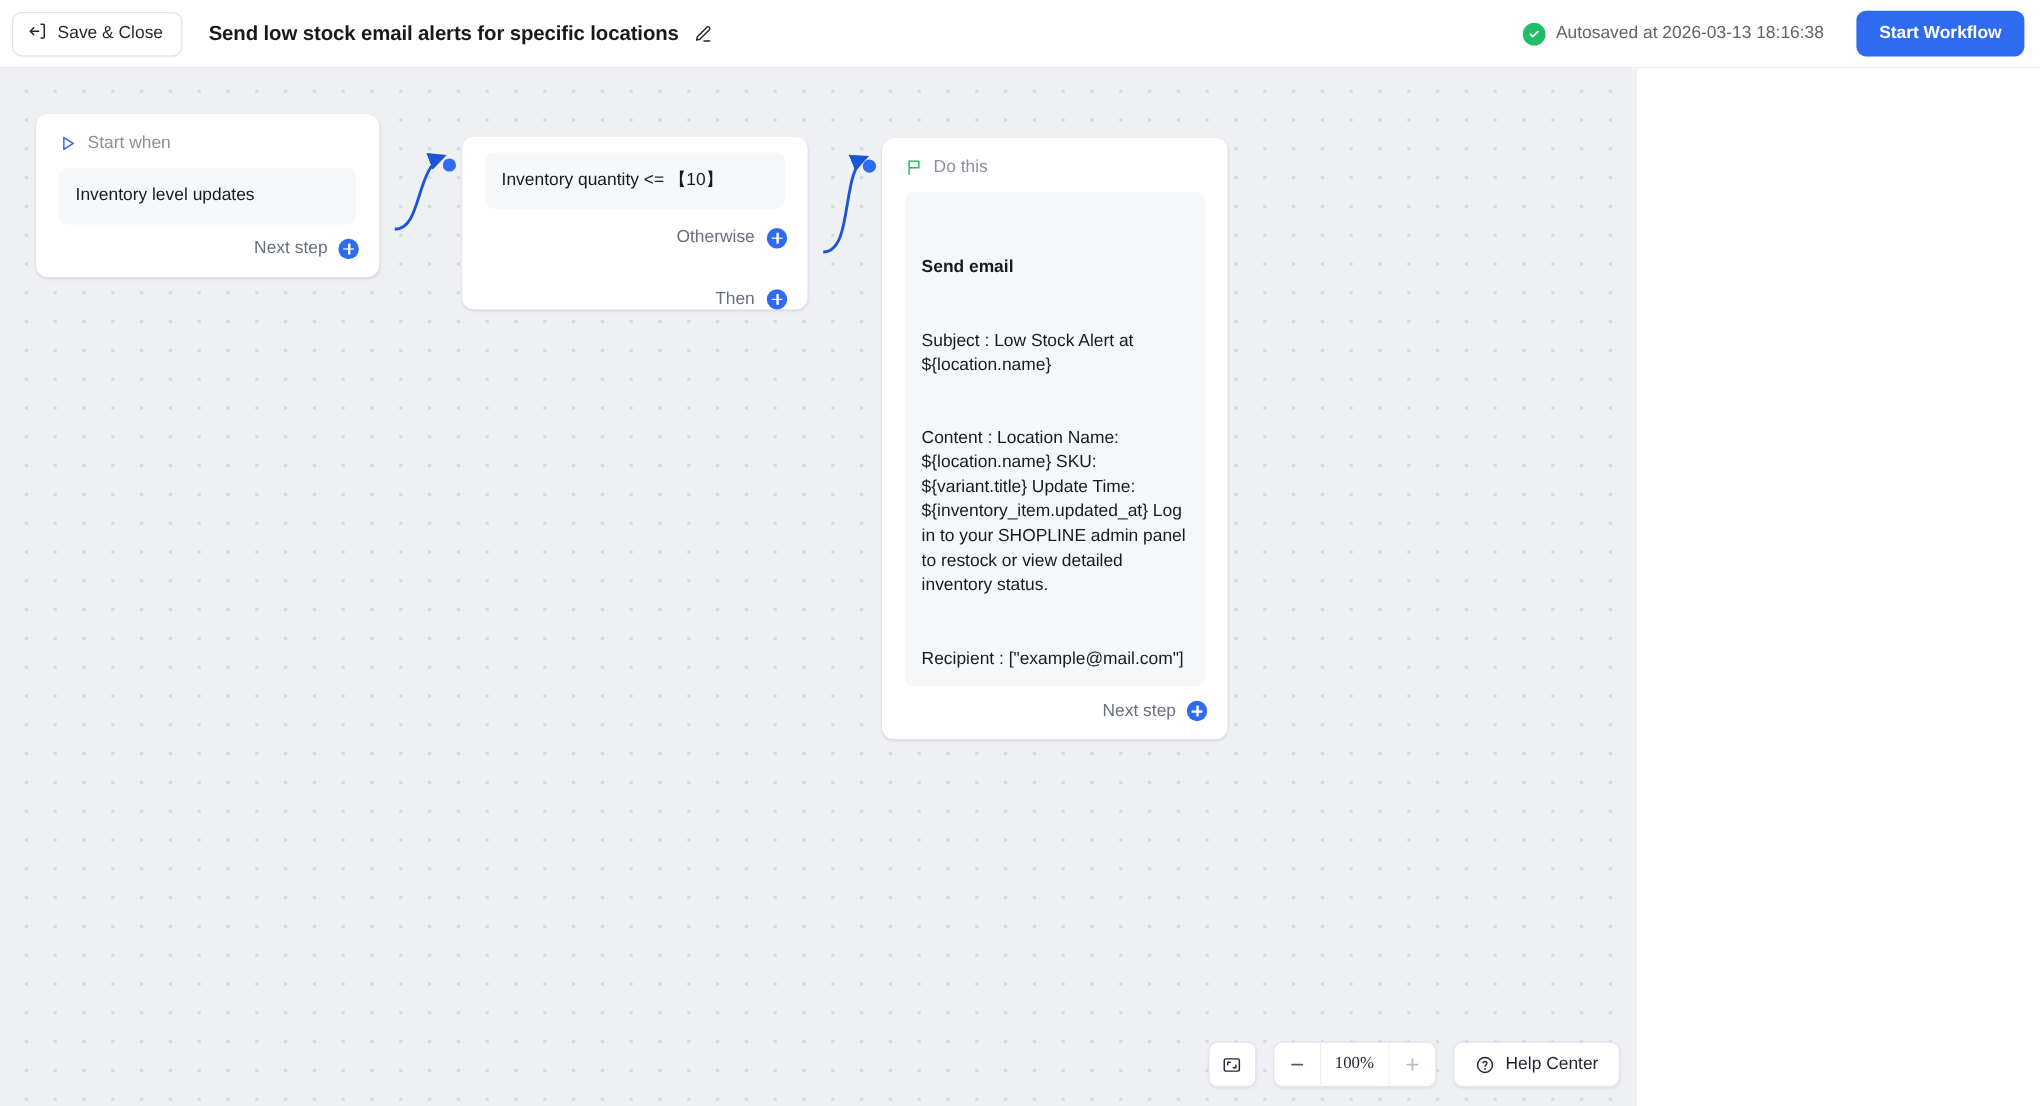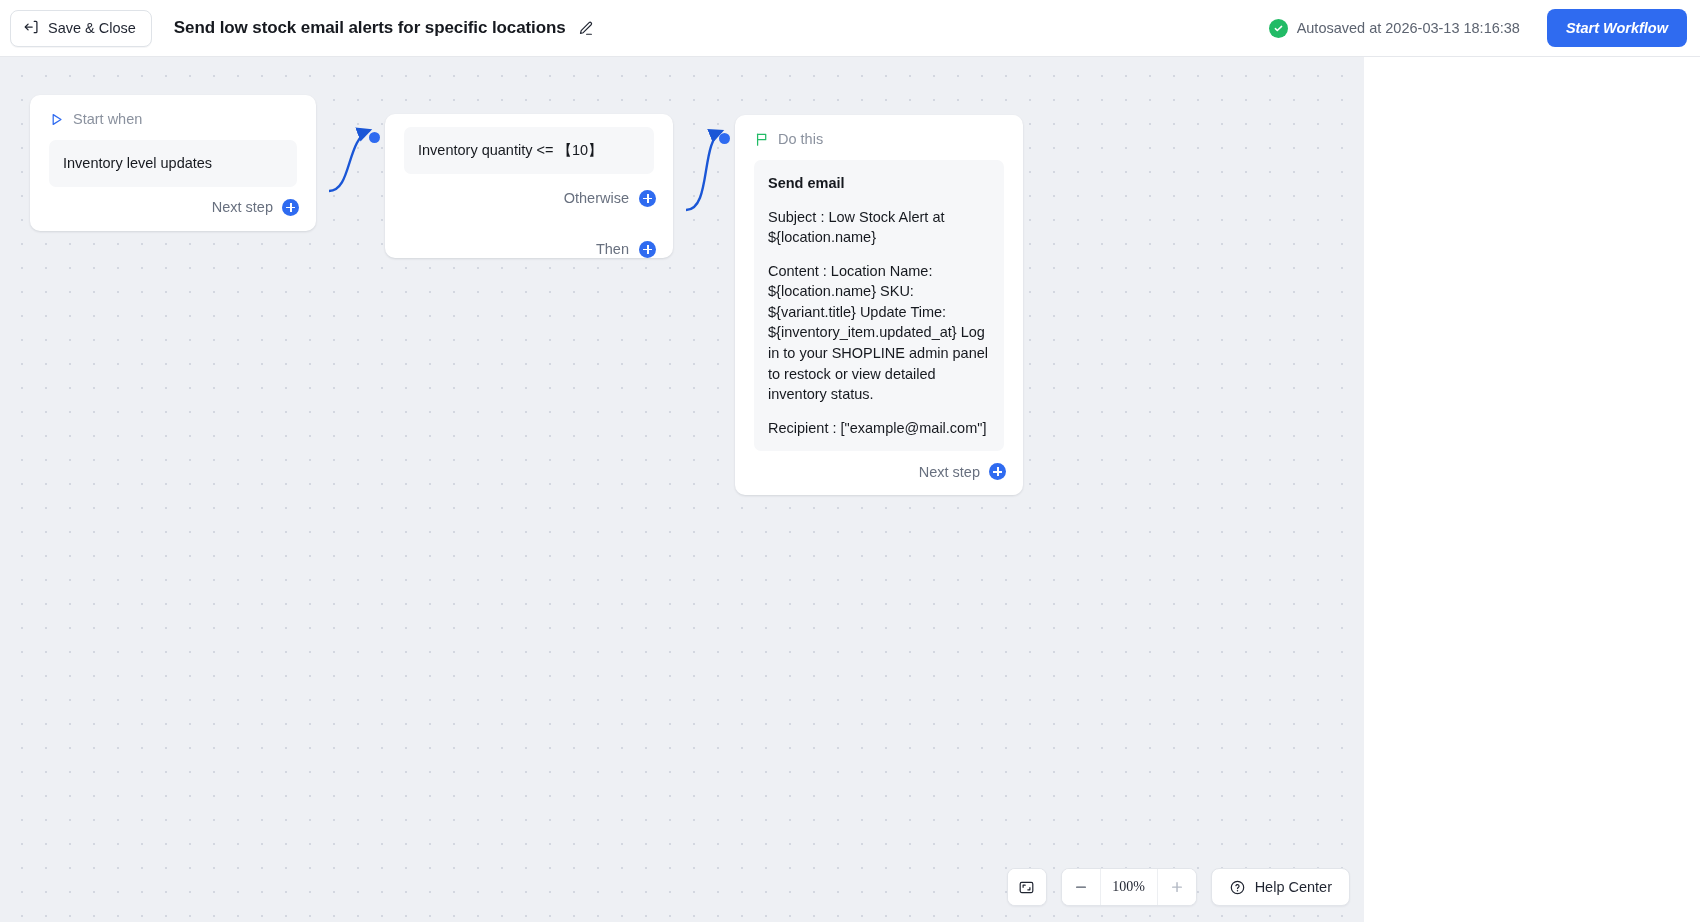--- a/index.html
+++ b/index.html
@@ -63,21 +63,20 @@
   }
   .start-wf {
     height: 38px;
     padding: 0 19px;
     background: #2f6bf0;
     color: #fff;
     border: none; border-radius: 8px;
     font-size: 14.5px; font-weight: bold;
     font-family: inherit;
     cursor: pointer;
-    font-style: italic;
   }
 
   
   .canvas {
     position: absolute;
     top: 57px; left: 0;
     width: 1364px; height: 865px;
     background-color: #eef0f4;
     background-image: radial-gradient(#d3d7e0 1.35px, transparent 1.4px);
     background-size: 24px 24px;
@@ -102,21 +101,21 @@
   .chip {
     margin: 13px 19px 0 19px;
     background: #f6f7f9;
     border-radius: 7px;
     padding: 13px 14px;
     font-size: 14.5px;
     color: #16191f;
     line-height: 1.42;
     cursor: pointer;
   }
-  .chip p { margin-bottom: 13px; }
+  .chip p { margin-bottom: 13px; margin-top: 40px; }
   .chip p:last-child { margin-bottom: 0; }
   .chip .bold { font-weight: bold; }
 
   .nextrow {
     display: flex; align-items: center; justify-content: flex-end;
     gap: 9px;
     padding: 12px 17px 15px 19px;
     font-size: 14.5px;
     color: #68707f;
     cursor: pointer;

